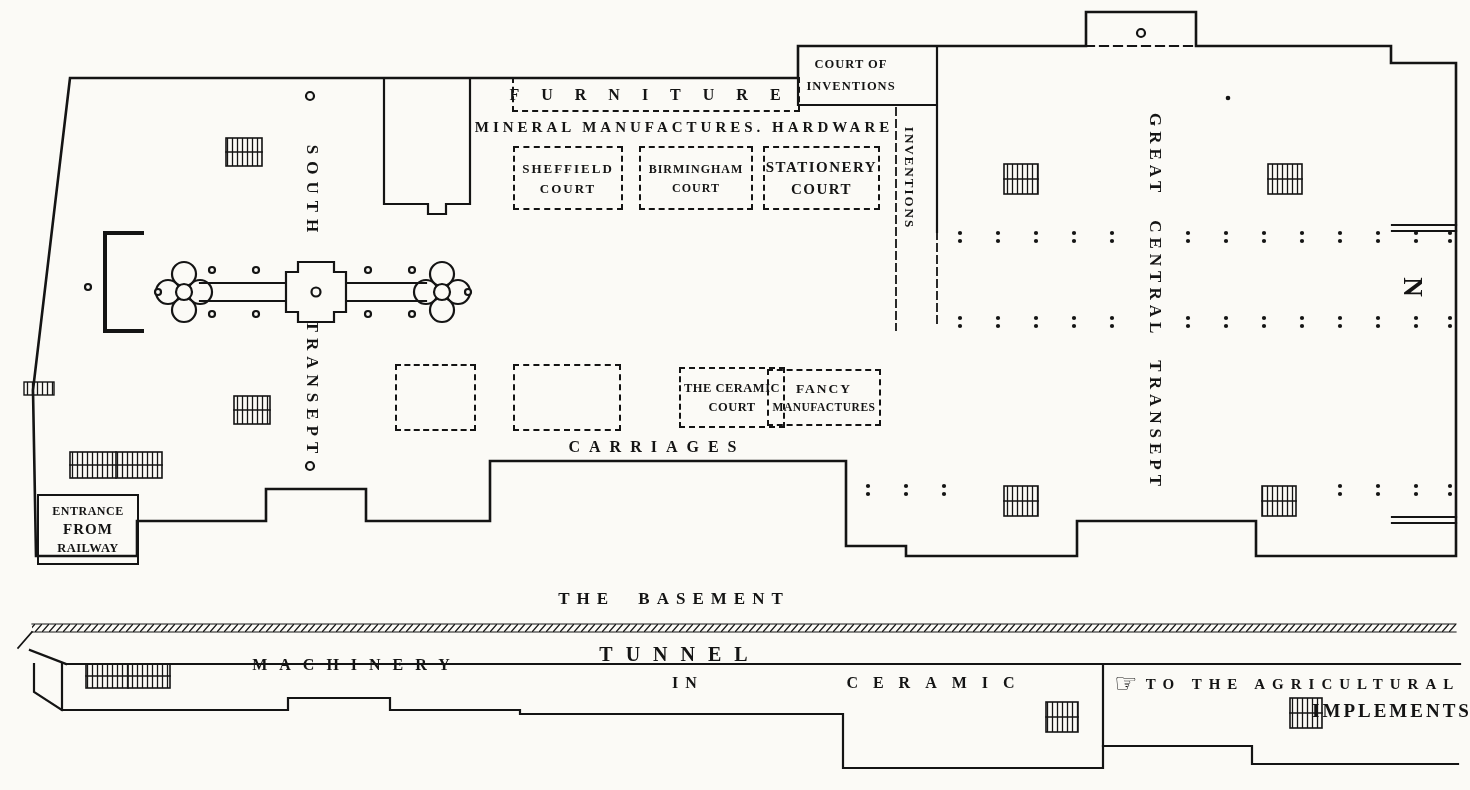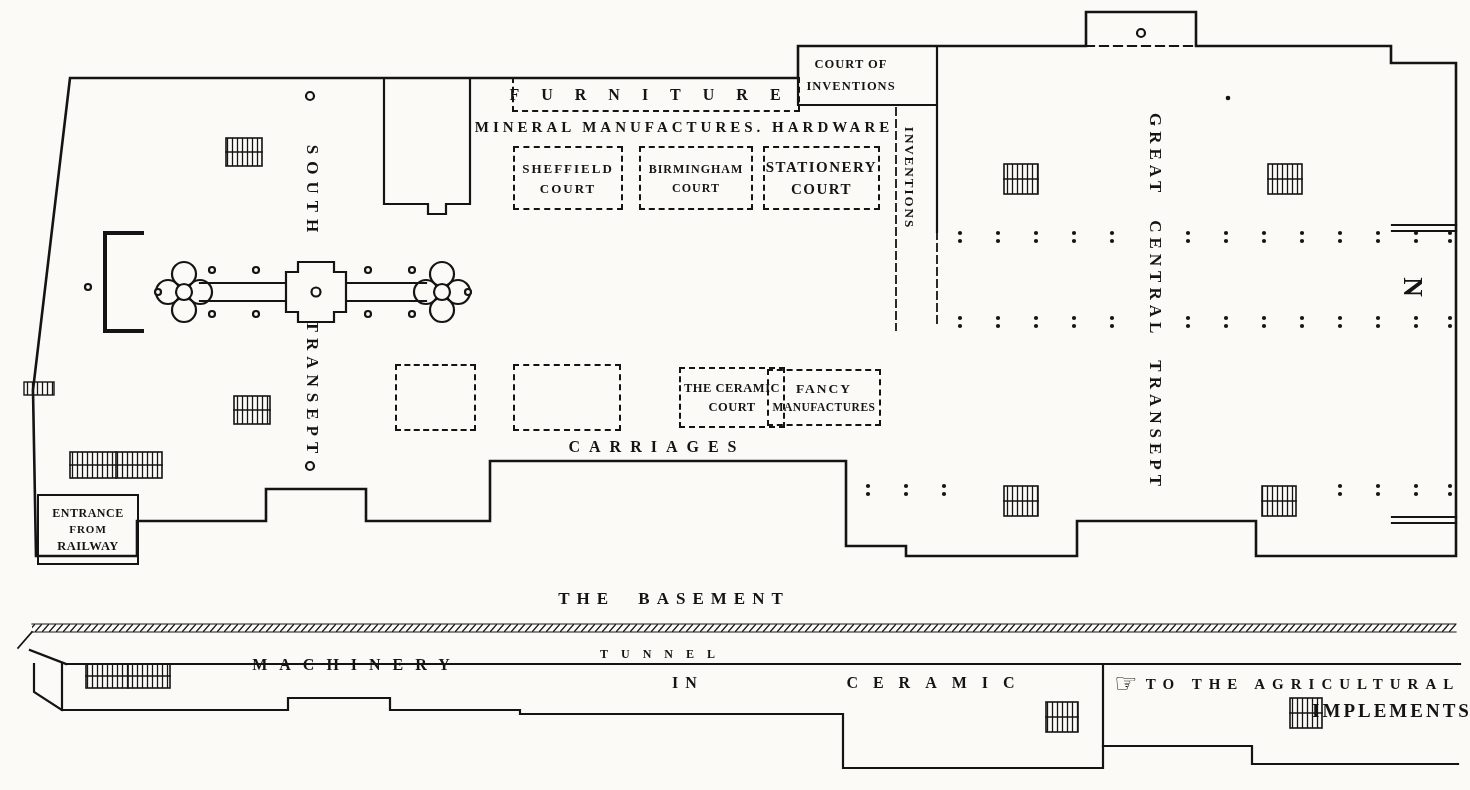--- a/index.html
+++ b/index.html
@@ -215,36 +215,36 @@
 
   <div class="box dashed" style="left:767px;top:369px;width:110px;height:53px;">
     <div style="font-size:13.5px;letter-spacing:2px;">FANCY</div>
     <div style="font-size:11.5px;letter-spacing:0.5px;">MANUFACTURES</div>
   </div>
 
   <div class="lbl" style="left:657px;top:447px;font-size:16px;letter-spacing:9px;">CARRIAGES</div>
 
   <div class="box solid" style="left:37px;top:486px;width:98px;height:67px;gap:5px;margin-top:8px;">
     <div style="font-size:12px;letter-spacing:0.5px;">ENTRANCE</div>
-    <div style="font-size:11px;letter-spacing:1px;">FROM</div>
+    <div style="font-size:15px;letter-spacing:1px;">FROM</div>
     <div style="font-size:12.5px;letter-spacing:0.5px;">RAILWAY</div>
   </div>
 
   <div class="lbl rot" style="left:312px;top:192px;font-size:17px;letter-spacing:7px;">SOUTH</div>
   <div class="lbl rot" style="left:312px;top:390px;font-size:17px;letter-spacing:6px;">TRANSEPT</div>
 
   <div class="lbl rot" style="left:1155px;top:302px;font-size:17px;letter-spacing:5px;word-spacing:14px;">GREAT CENTRAL TRANSEPT</div>
 
   <div class="lbl rot" style="left:909px;top:178px;font-size:13px;letter-spacing:2px;">INVENTIONS</div>
 
   <div class="lbl rot" style="left:1412px;top:287px;font-size:27px;">N</div>
 
   <div class="lbl" style="left:674px;top:598px;font-size:17px;letter-spacing:7px;word-spacing:12px;">THE BASEMENT</div>
 
-  <div class="lbl" style="left:664px;top:654px;font-size:12px;letter-spacing:13px;">TUNNEL</div>
+  <div class="lbl" style="left:680px;top:654px;font-size:20px;letter-spacing:13px;">TUNNEL</div>
 
   <div class="lbl" style="left:357px;top:665px;font-size:16px;letter-spacing:12px;">MACHINERY</div>
   <div class="lbl" style="left:688px;top:683px;font-size:16px;letter-spacing:7px;">IN</div>
   <div class="lbl" style="left:938px;top:683px;font-size:16px;letter-spacing:15px;">CERAMIC</div>
 
   <div class="lbl" style="left:1126px;top:683px;font-size:26px;font-family:'DejaVu Sans',sans-serif;">☞</div>
 
   <div class="lbl" style="left:1303px;top:684px;font-size:15px;letter-spacing:7px;">TO THE AGRICULTURAL</div>
   <div class="lbl" style="left:1392px;top:710px;font-size:19px;letter-spacing:3px;">IMPLEMENTS</div>
 

